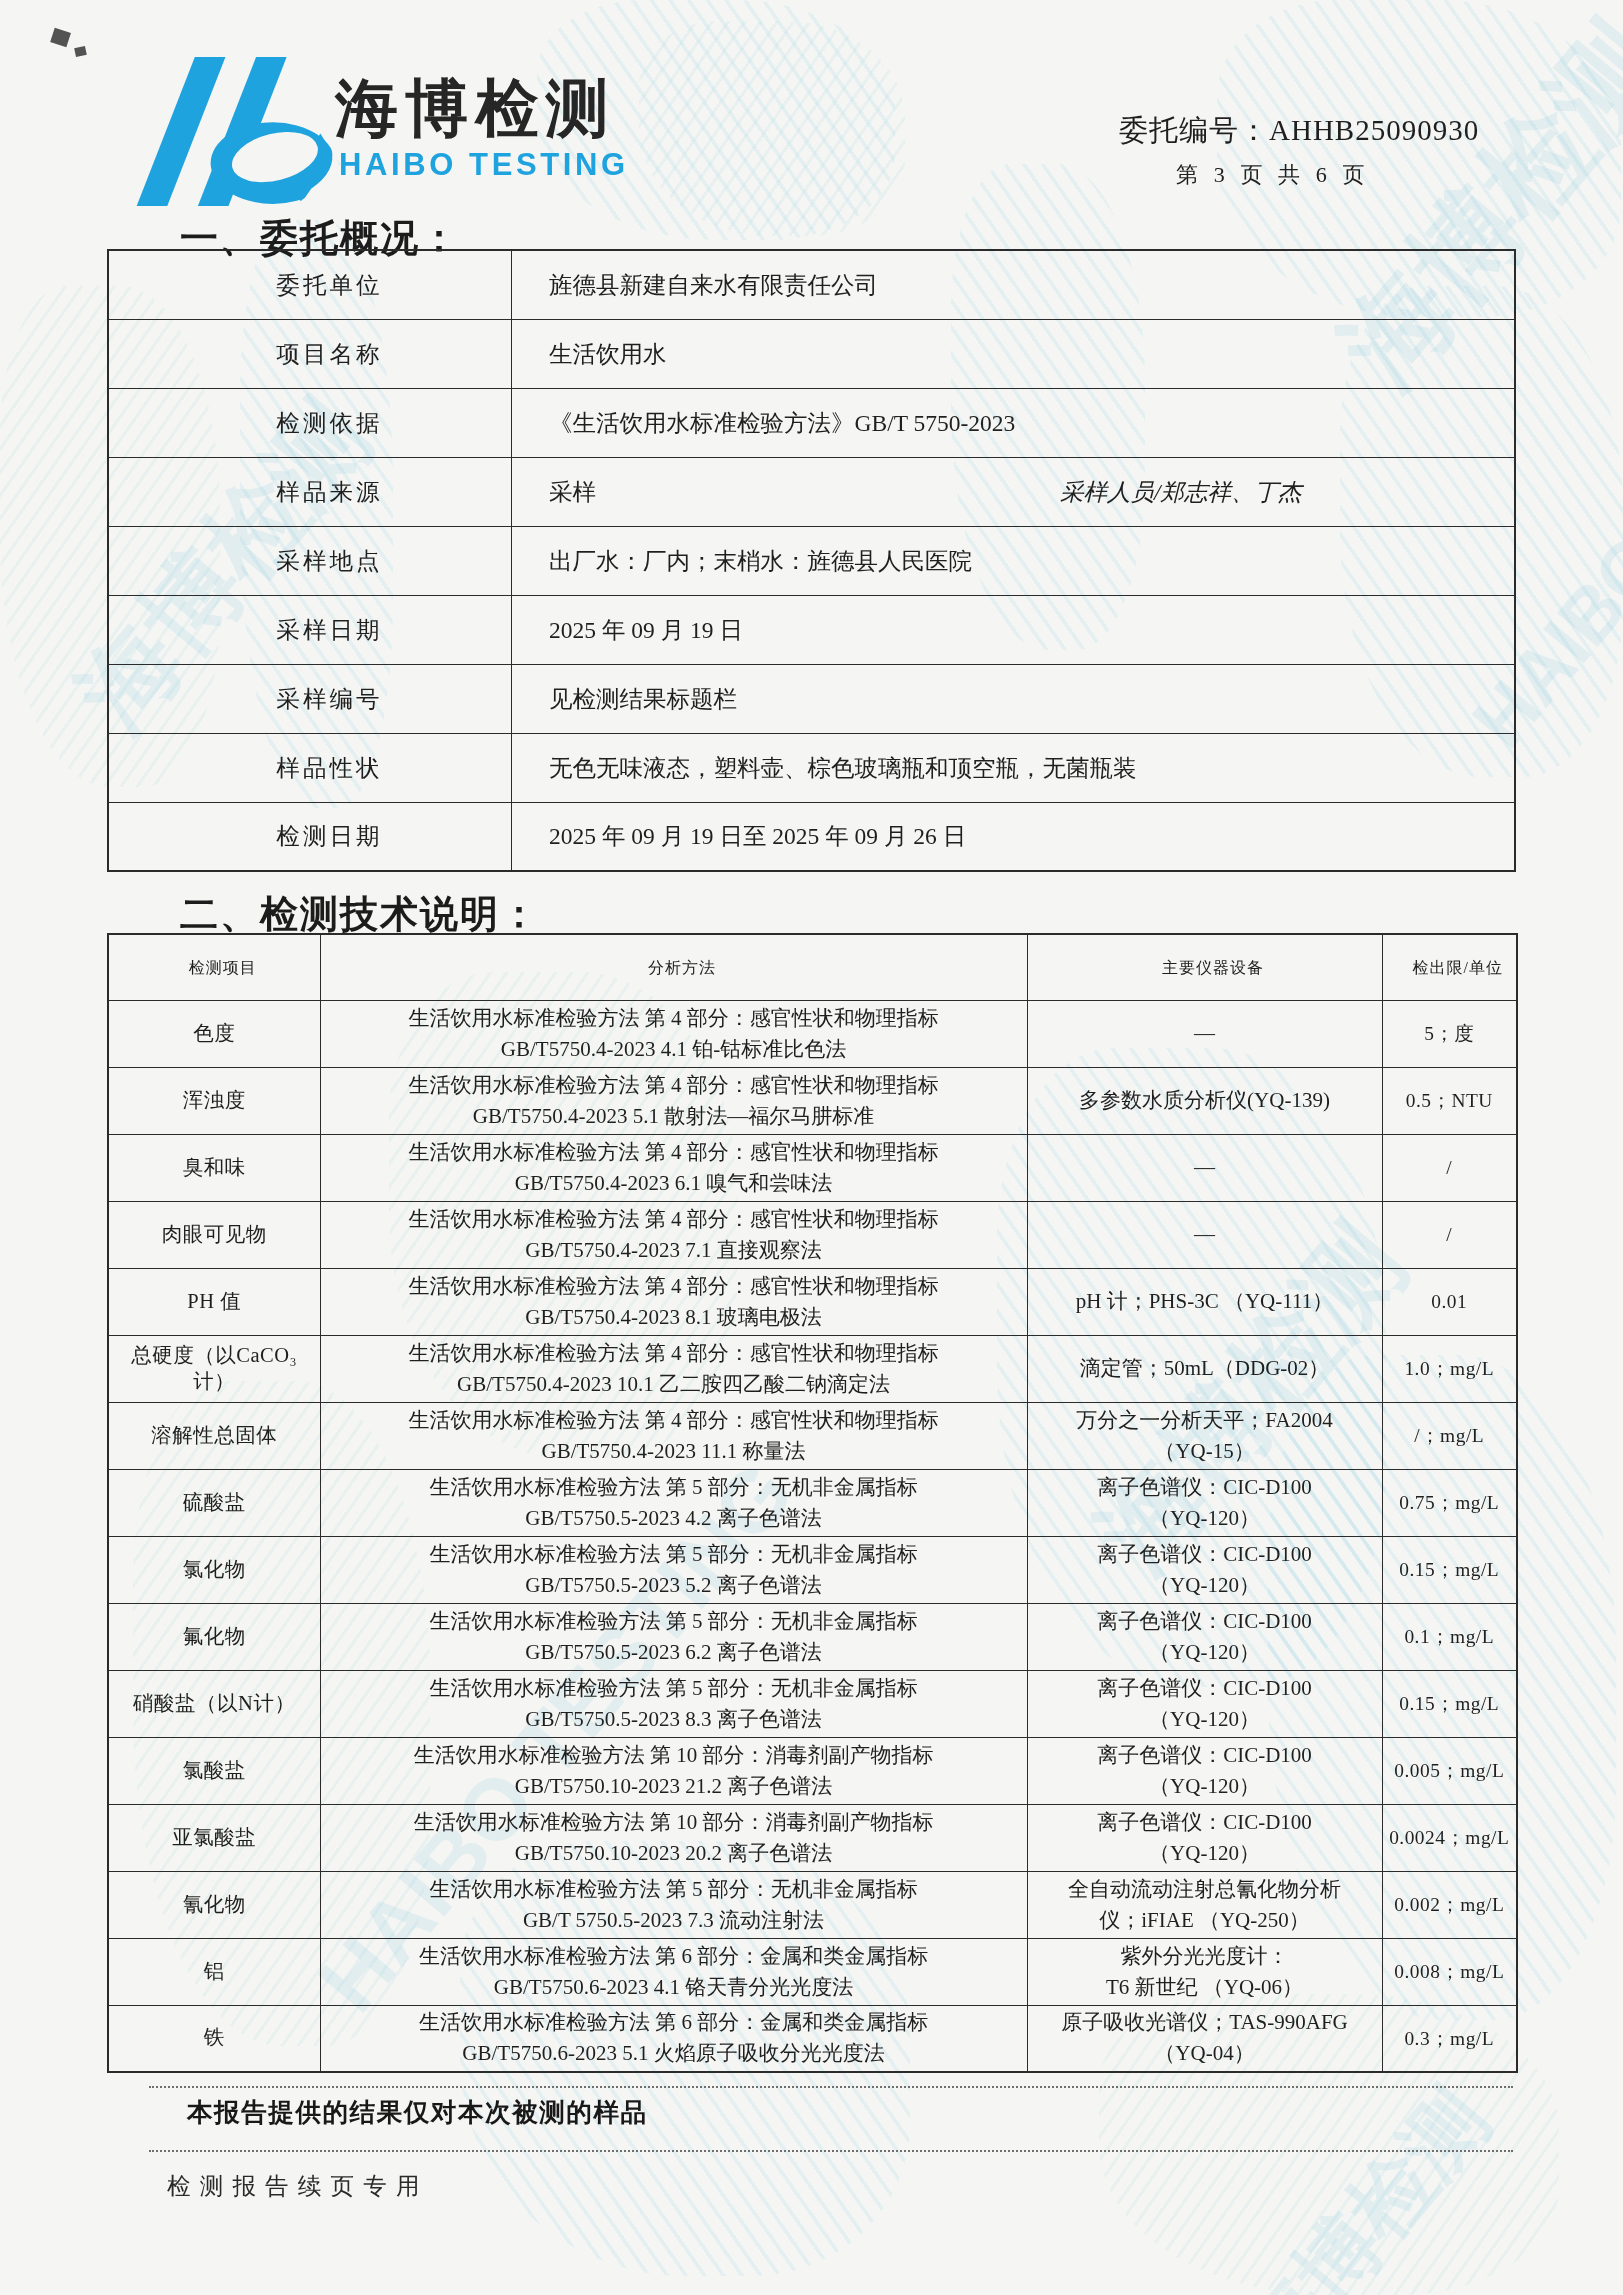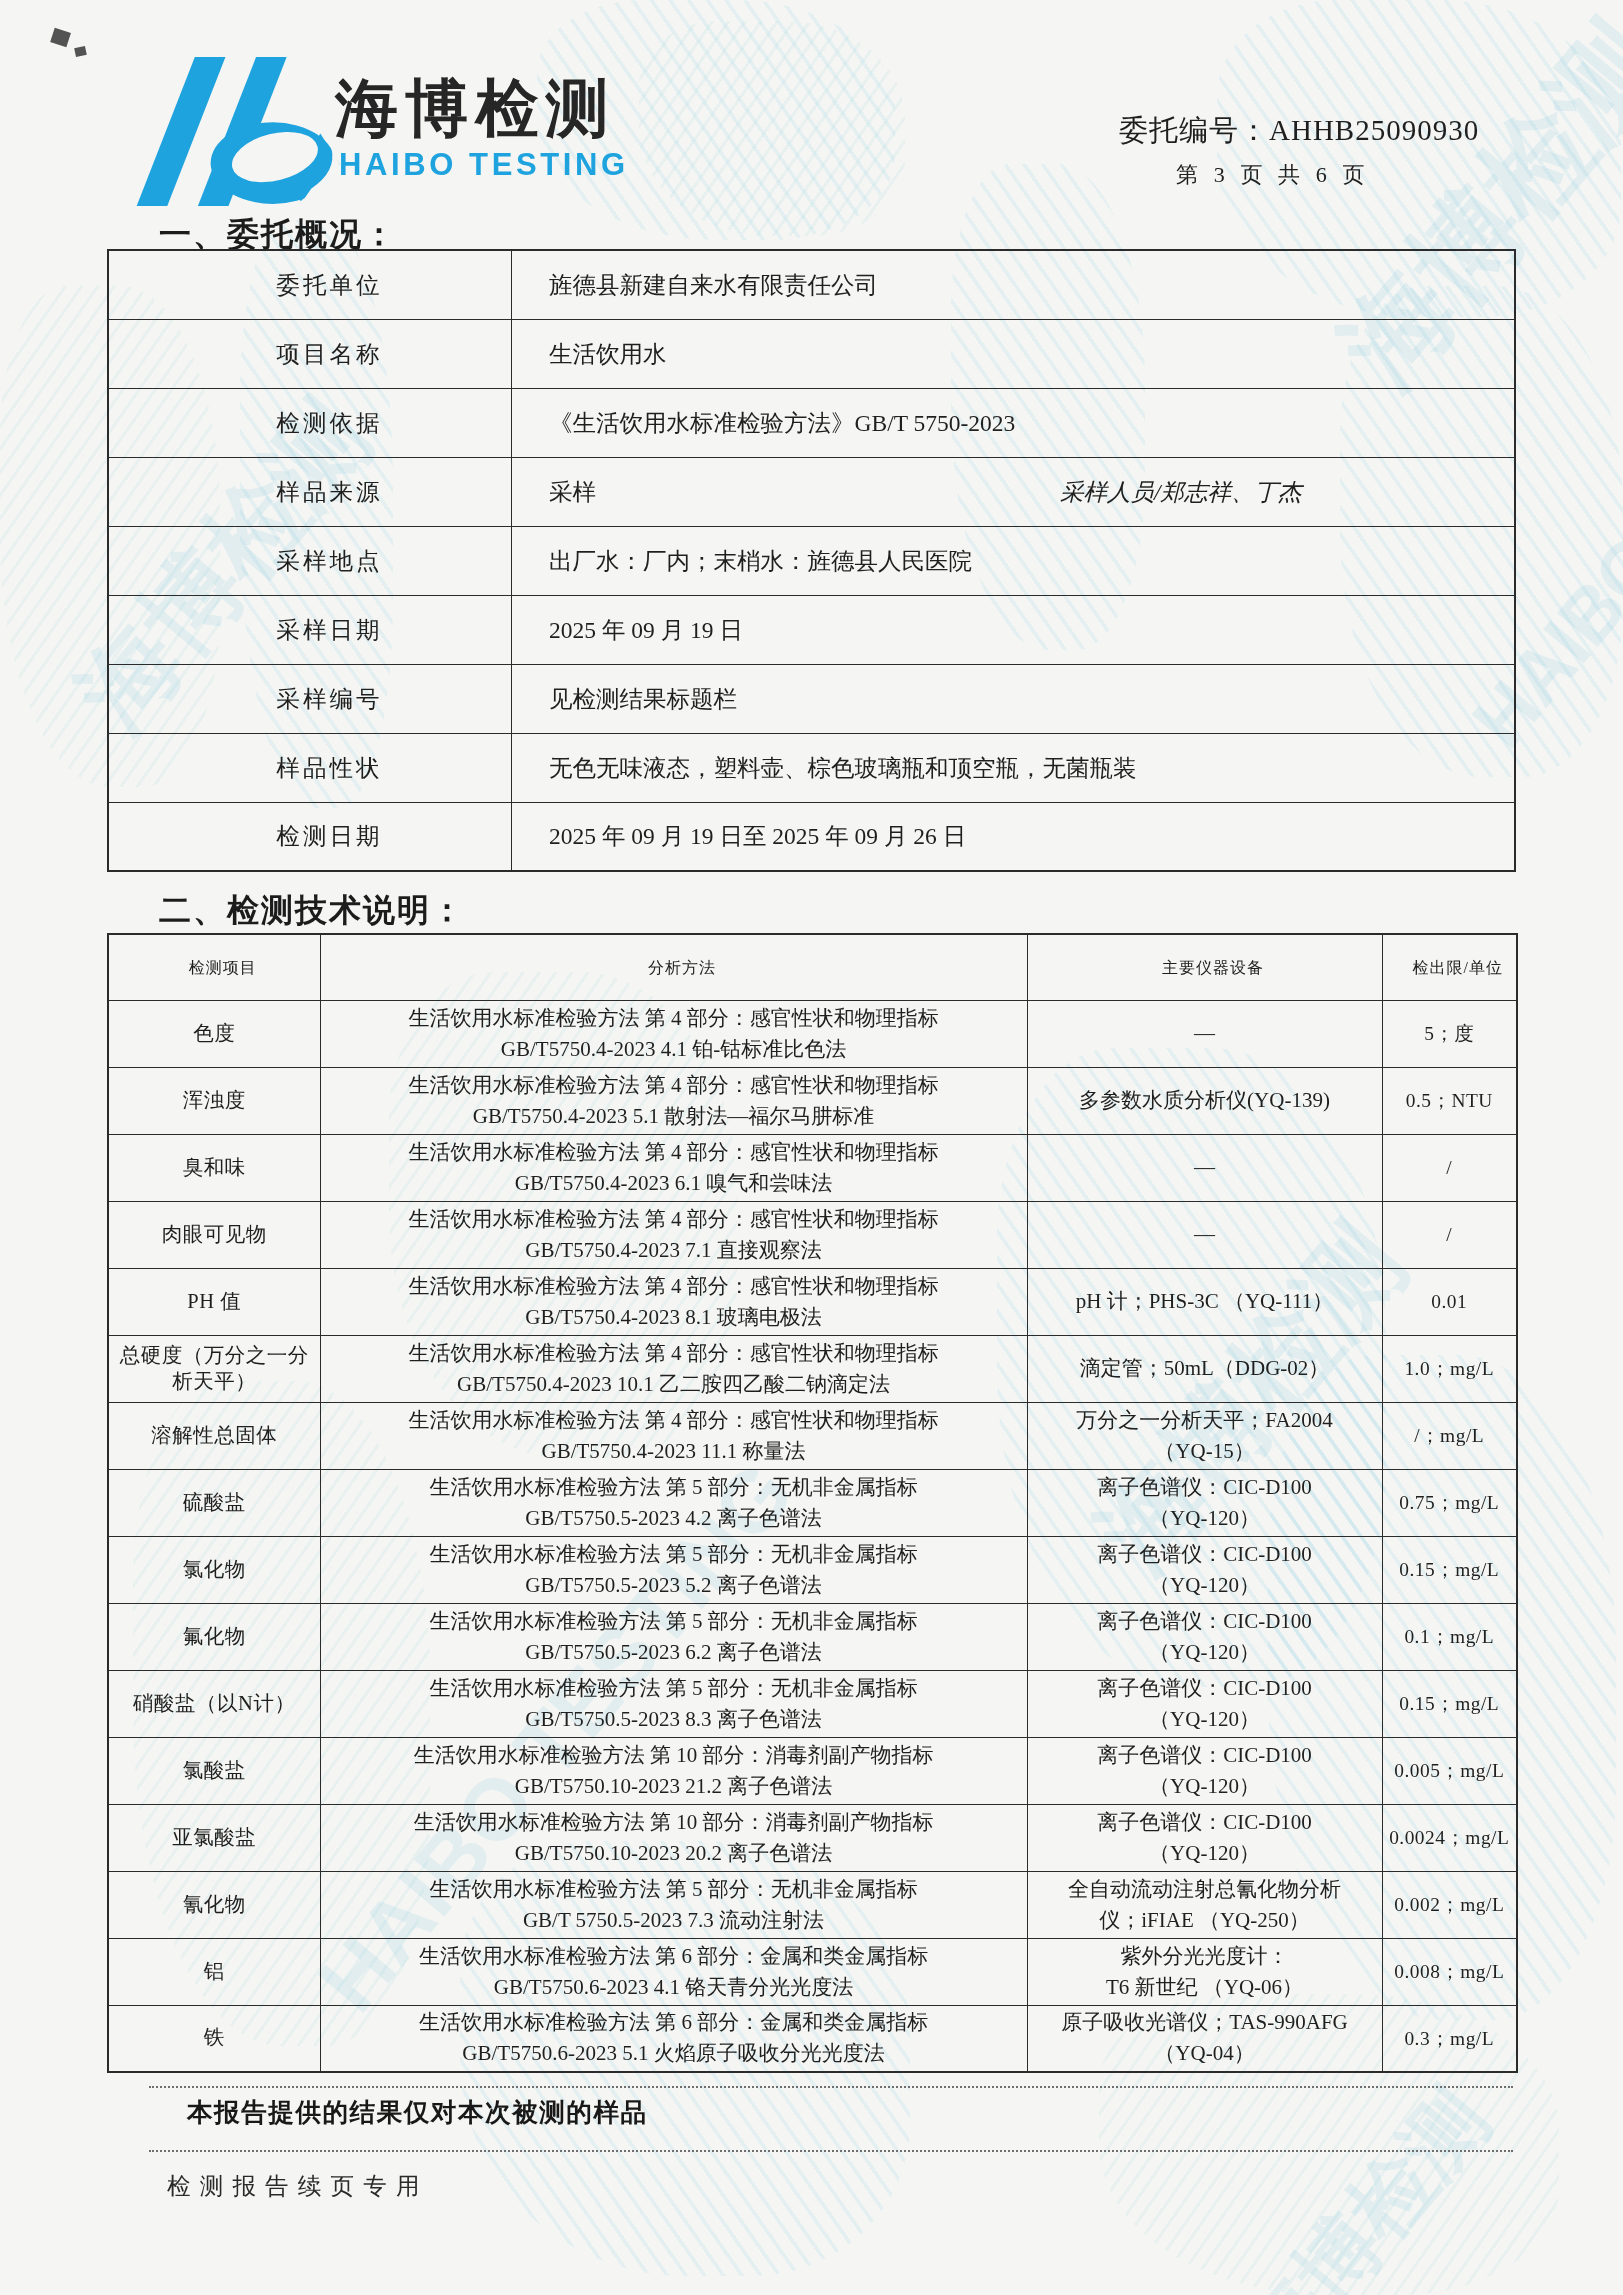--- a/index.html
+++ b/index.html
@@ -42,23 +42,23 @@
   .logo-en{
     position:absolute;left:339px;top:147px;
     font-family:"Liberation Sans","DejaVu Sans",sans-serif;
     font-size:31px;font-weight:bold;letter-spacing:3.6px;color:#1FA3DF;
   }
   .report-no{position:absolute;left:1119px;top:111px;font-size:29px;letter-spacing:1px;}
   .page-info{position:absolute;left:1176px;top:160px;font-size:22px;letter-spacing:5.1px;}
 
   
   .sec-title{
-    position:absolute;left:159px;
+    position:absolute;left:180px;
     font-family:"Liberation Sans","DejaVu Sans",sans-serif;
-    font-size:32px;font-weight:bold;color:#1c1c1c;letter-spacing:2px;
+    font-size:38px;font-weight:bold;color:#1c1c1c;letter-spacing:2px;
   }
   #sec1-title{top:213px;}
   #sec2-title{top:889px;}
 
   
   .tbl{border-collapse:collapse;table-layout:fixed;background:transparent;}
   .tbl td,.tbl th{border:1.5px solid #2b2b2b;}
   #table1{position:absolute;left:107px;top:249px;width:1409px;border:2px solid #2b2b2b;}
   #table1 tr{height:69px;}
   #table1 td{font-size:23.5px;vertical-align:middle;}
@@ -253,21 +253,21 @@
       <td class="c-method">
             <div>生活饮用水标准检验方法  第 4 部分：感官性状和物理指标</div>
             <div>GB/T5750.4-2023 8.1 玻璃电极法</div>
           </td>
       <td class="c-inst">
             <div>pH 计；PHS-3C （YQ-111）</div>
           </td>
       <td class="c-lim">0.01</td>
     </tr>
     <tr class="drow">
-      <td class="c-item">总硬度（万分之一分析天平）</td>
+      <td class="c-item">总硬度（以CaCO₃计）</td>
       <td class="c-method">
             <div>生活饮用水标准检验方法  第 4 部分：感官性状和物理指标</div>
             <div>GB/T5750.4-2023 10.1 乙二胺四乙酸二钠滴定法</div>
           </td>
       <td class="c-inst">
             <div>滴定管；50mL（DDG-02）</div>
           </td>
       <td class="c-lim">1.0；mg/L</td>
     </tr>
     <tr class="drow">

